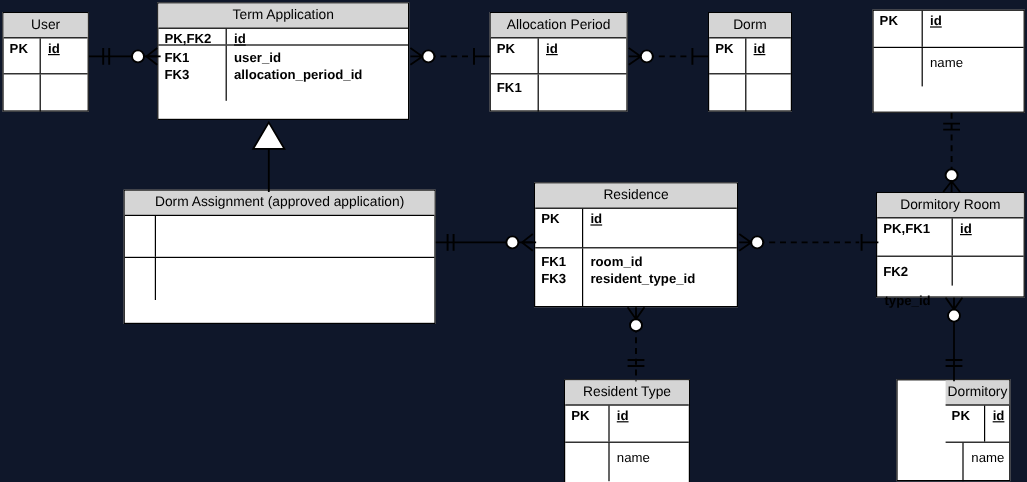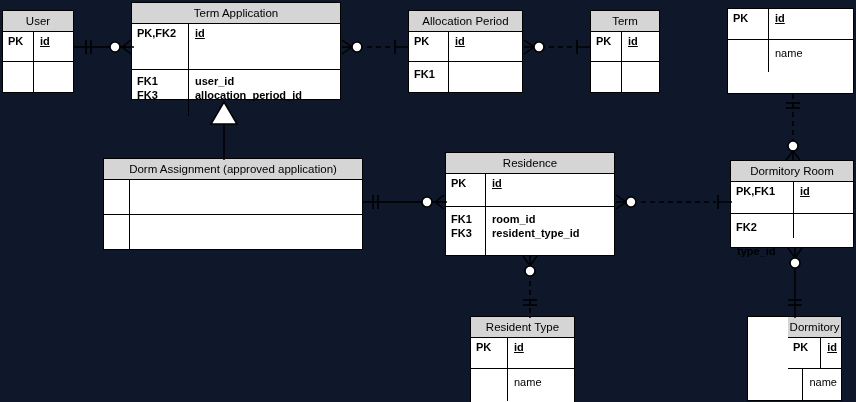--- a/index.html
+++ b/index.html
@@ -76,21 +76,21 @@
           <span class="row-line"></span>
         </div>
       <div class="attr-col">
           <span class="row-line plain"></span>
         </div>
     </div>
   </div>
 
   <div class="entity" style="left:131px;top:2px;width:210px;height:98px;">
     <div class="ent-title">Term Application</div>
-    <div class="ent-section sep" style="height:46px;">
+    <div class="ent-section sep" style="height:14px;">
       <div class="key-col" style="width:57px;">
           <span class="row-line">PK,FK2</span>
         </div>
       <div class="attr-col">
           <span class="row-line pk">id</span>
         </div>
     </div>
     <div class="ent-section" style="height:46px;">
       <div class="key-col" style="width:57px;padding-top:5px;">
         <span class="row-line">FK1</span>
@@ -114,21 +114,21 @@
         </div>
     </div>
     <div class="ent-section" style="height:31px;">
       <div class="key-col" style="width:40px;padding-top:6px;">
           <span class="row-line">FK1</span>
         </div>
     </div>
   </div>
 
   <div class="entity" style="left:590px;top:10px;width:70px;height:83px;">
-    <div class="ent-title">Term</div>
+    <div class="ent-title">Dorm</div>
     <div class="ent-section sep" style="height:30px;">
       <div class="key-col" style="width:31px;">
           <span class="row-line">PK</span>
         </div>
       <div class="attr-col">
           <span class="row-line pk">id</span>
         </div>
     </div>
     <div class="ent-section" style="height:31px;">
       <div class="key-col" style="width:31px;">
@@ -152,21 +152,21 @@
     <div class="ent-section" style="height:32px;">
       <div class="key-col" style="width:41px;padding-top:7px;">
           <span class="row-line"></span>
         </div>
       <div class="attr-col" style="padding-top:7px;">
           <span class="row-line plain">name</span>
         </div>
     </div>
   </div>
 
-  <div class="entity" style="left:103px;top:158px;width:260px;height:92px;">
+  <div class="entity" style="left:103px;top:158px;width:260px;height:112px;">
     <div class="ent-title">Dorm Assignment (approved application)</div>
     <div class="ent-section sep" style="height:35px;">
       <div class="key-col" style="width:26px;">
           <span class="row-line"></span>
         </div>
       <div class="attr-col">
           <span class="row-line plain"></span>
         </div>
     </div>
     <div class="ent-section" style="height:35px;">

